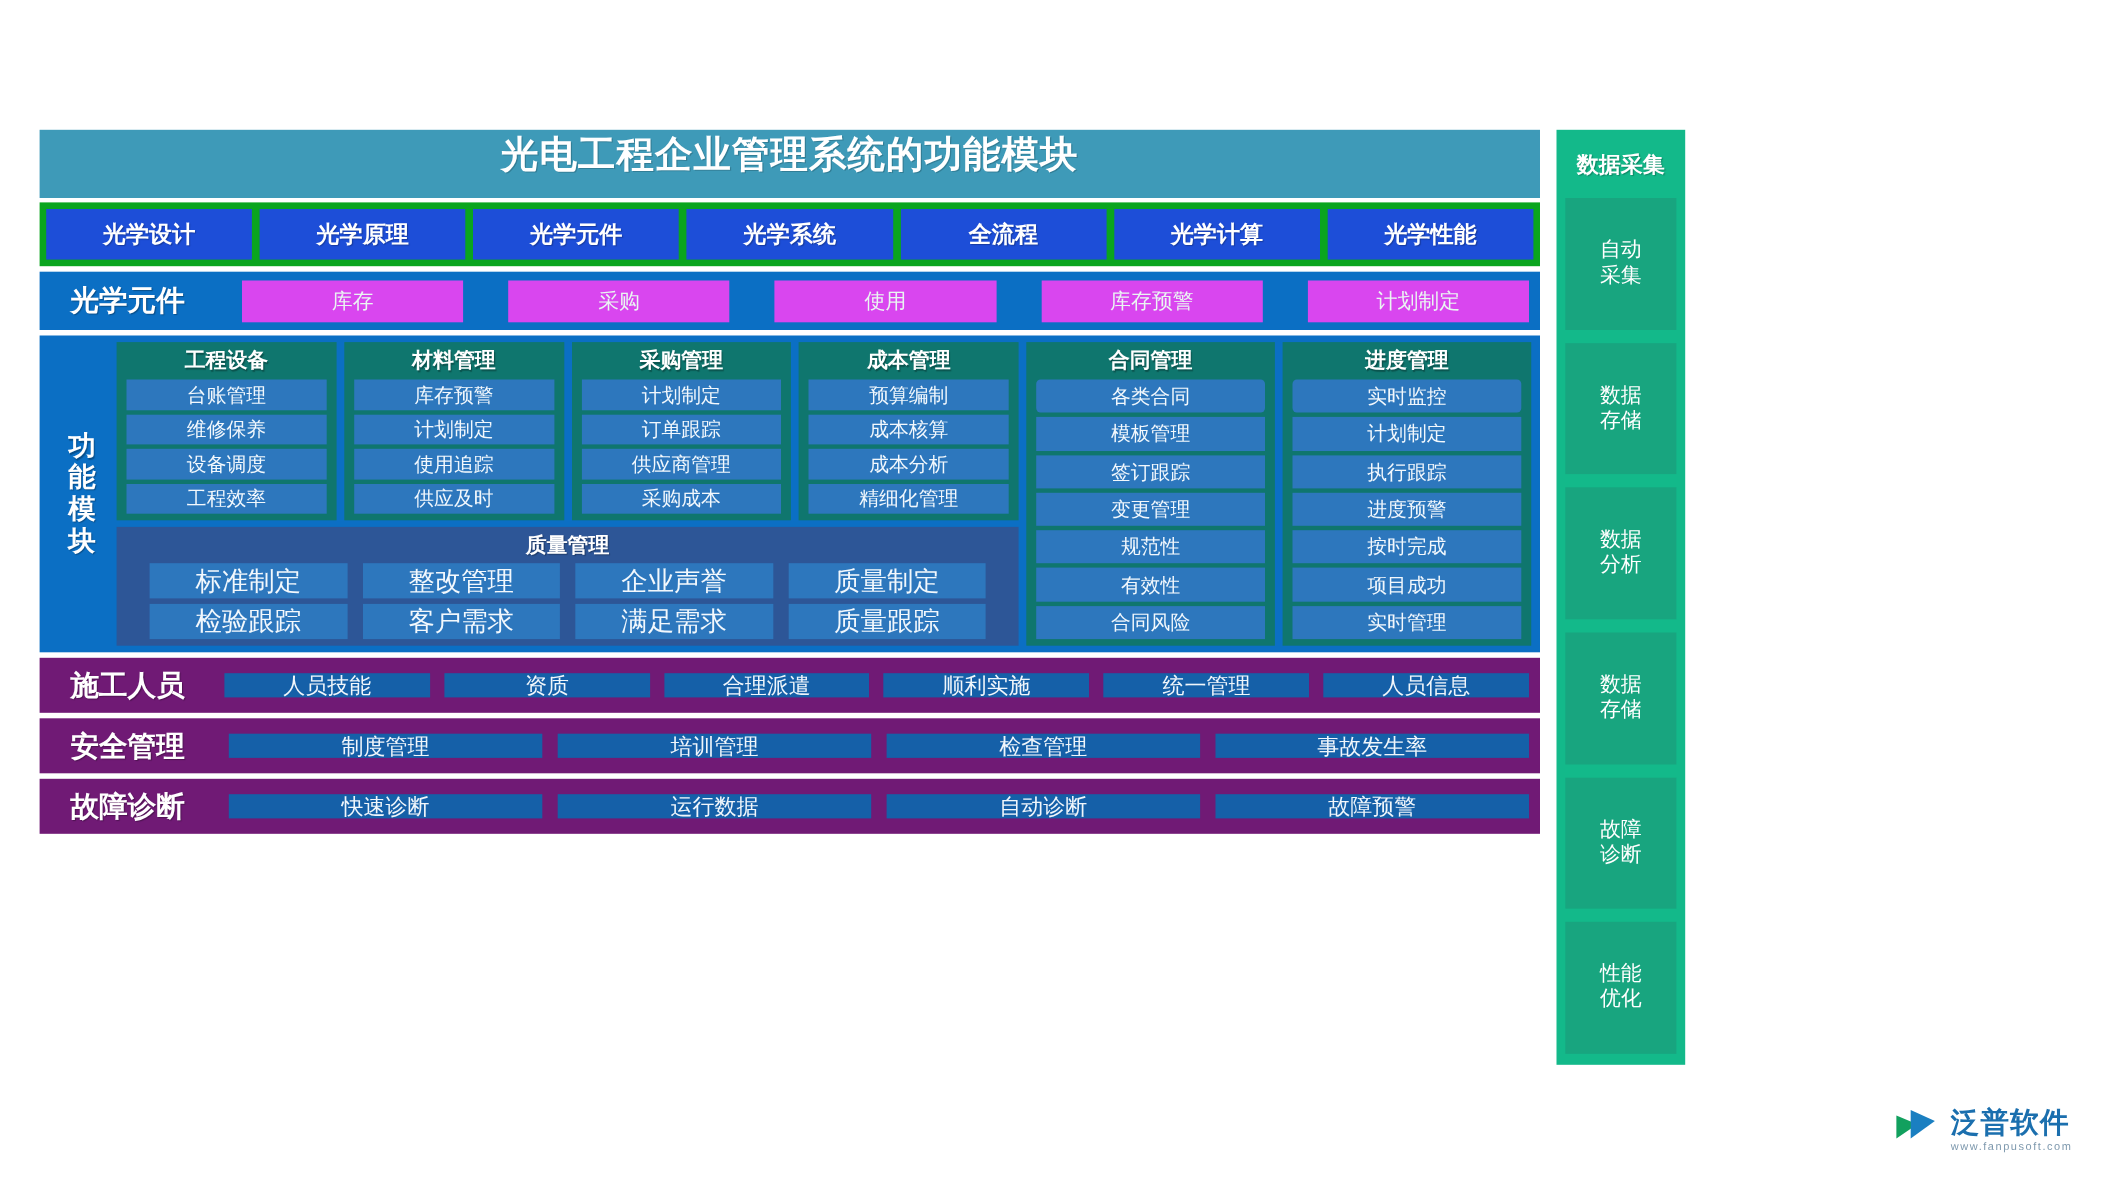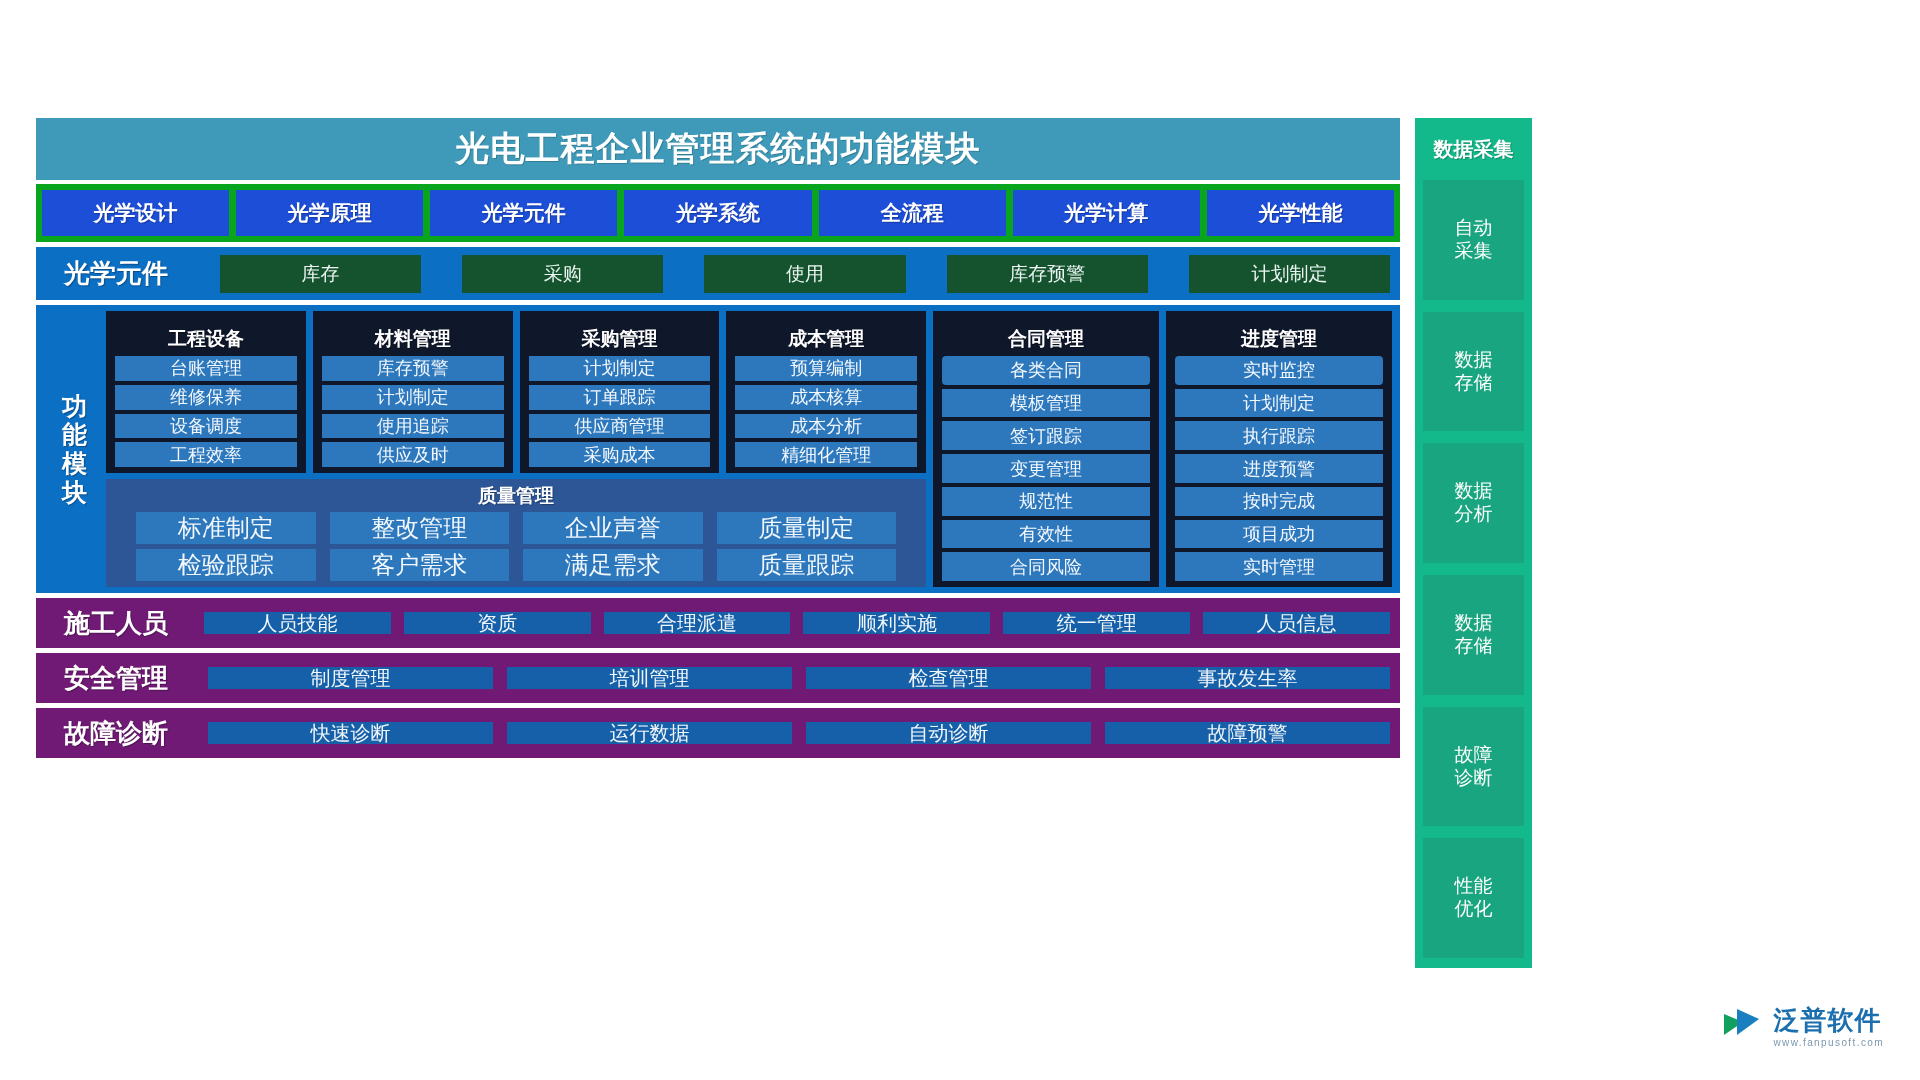--- a/index.html
+++ b/index.html
@@ -13,50 +13,50 @@
   .wm .wm-mark{width:44px;height:40px;position:relative;}
   .wm .wm-mark .t1{position:absolute;left:0;top:4px;width:0;height:0;border-left:20px solid #12a05e;border-top:9px solid transparent;border-bottom:13px solid transparent;}
   .wm .wm-mark .t2{position:absolute;left:14px;top:0;width:0;height:0;border-left:22px solid #1a7fc1;border-top:10px solid transparent;border-bottom:16px solid transparent;}
   .wm .wm-txt{display:flex;flex-direction:column;line-height:1;color:#2b6ea8;}
   .wm .wm-cn{font-size:30px;font-weight:bold;letter-spacing:2px;}
   .wm .wm-en{font-size:11px;letter-spacing:2.4px;margin-top:4px;color:#6c8fae;}
 
   
   .board{position:absolute;left:36px;top:118px;width:1364px;height:683px;}
 
-  .title-bar{height:62px;background:#3e9ab8;display:flex;align-items:center;justify-content:center;}
+  .title-bar{height:62px;background:#3e9ab8;display:flex;justify-content:center;}
   .title-bar .title{color:#ffffff;font-size:34px;font-weight:bold;letter-spacing:1px;
      text-shadow:1px 1px 0 rgba(0,0,0,.18);}
 
   .green-row{margin-top:4px;height:58px;background:#0aa51e;display:flex;align-items:center;
      padding:0 6px;gap:7px;box-sizing:border-box;}
   .green-row .chip{flex:1 1 0;height:46px;background:#1d4ed8;display:flex;align-items:center;justify-content:center;
      color:#fff;font-size:21px;font-weight:bold;text-shadow:1px 1px 1px rgba(0,0,0,.25);}
 
   .optic-row{margin-top:5px;height:53px;background:#0b6fc4;display:flex;align-items:center;
      padding:0 10px;box-sizing:border-box;}
   .optic-row .rowlabel{width:140px;flex:0 0 140px;color:#fff;font-size:26px;font-weight:bold;
      text-align:center;text-shadow:1px 1px 1px rgba(0,0,0,.3);}
   .optic-row .cells{flex:1;display:flex;gap:41px;padding-left:34px;box-sizing:border-box;}
-  .optic-row .cell{flex:1 1 0;height:38px;background:#14532d;display:flex;align-items:center;justify-content:center;
+  .optic-row .cell{flex:1 1 0;height:38px;background:#d946ef;display:flex;align-items:center;justify-content:center;
      color:#eaf5f2;font-size:19px;}
 
   .modules{margin-top:5px;height:288px;background:#0b6fc4;display:flex;padding:6px 8px;box-sizing:border-box;}
   .modules .vlabel{flex:0 0 62px;display:flex;align-items:center;justify-content:center;
      color:#fff;font-size:25px;font-weight:bold;line-height:1.15;text-align:center;letter-spacing:1px;
      text-shadow:1px 1px 1px rgba(0,0,0,.3);}
   .modules .mcols{flex:1;display:flex;gap:7px;}
 
   .mod-left{flex:0 0 820px;display:flex;flex-direction:column;gap:6px;}
   .mod-left .top4{flex:1;display:flex;gap:7px;}
   .mod-left .qual{flex:0 0 96px;background:#2d5697;padding:4px 10px 6px;box-sizing:border-box;
      display:flex;flex-direction:column;}
   .mod-right{flex:1;display:flex;gap:7px;}
 
-  .col{flex:1 1 0;background:#0f172a;padding:15px 9px 6px;box-sizing:border-box;display:flex;flex-direction:column;}
+  .col{flex:1 1 0;background:#0f766e;padding:4px 9px 6px;box-sizing:border-box;display:flex;flex-direction:column;}
   .col .colhead{color:#ffffff;font-size:19px;font-weight:bold;text-align:center;margin-bottom:4px;
      text-shadow:1px 1px 1px rgba(0,0,0,.3);}
   .col .items{flex:1;display:flex;flex-direction:column;gap:4px;}
   .col .item{flex:1 1 0;background:#2d77bd;display:flex;align-items:center;justify-content:center;
      color:#f2f8fd;font-size:18px;min-height:22px;}
   .col .item.rounded{border-radius:4px;}
 
   .qual .colhead{color:#ffffff;font-size:19px;font-weight:bold;text-align:center;margin-bottom:3px;
      text-shadow:1px 1px 1px rgba(0,0,0,.3);}
   .qual .qgrid{flex:1;display:grid;grid-template-columns:repeat(4,1fr);grid-auto-rows:1fr;gap:5px 14px;

